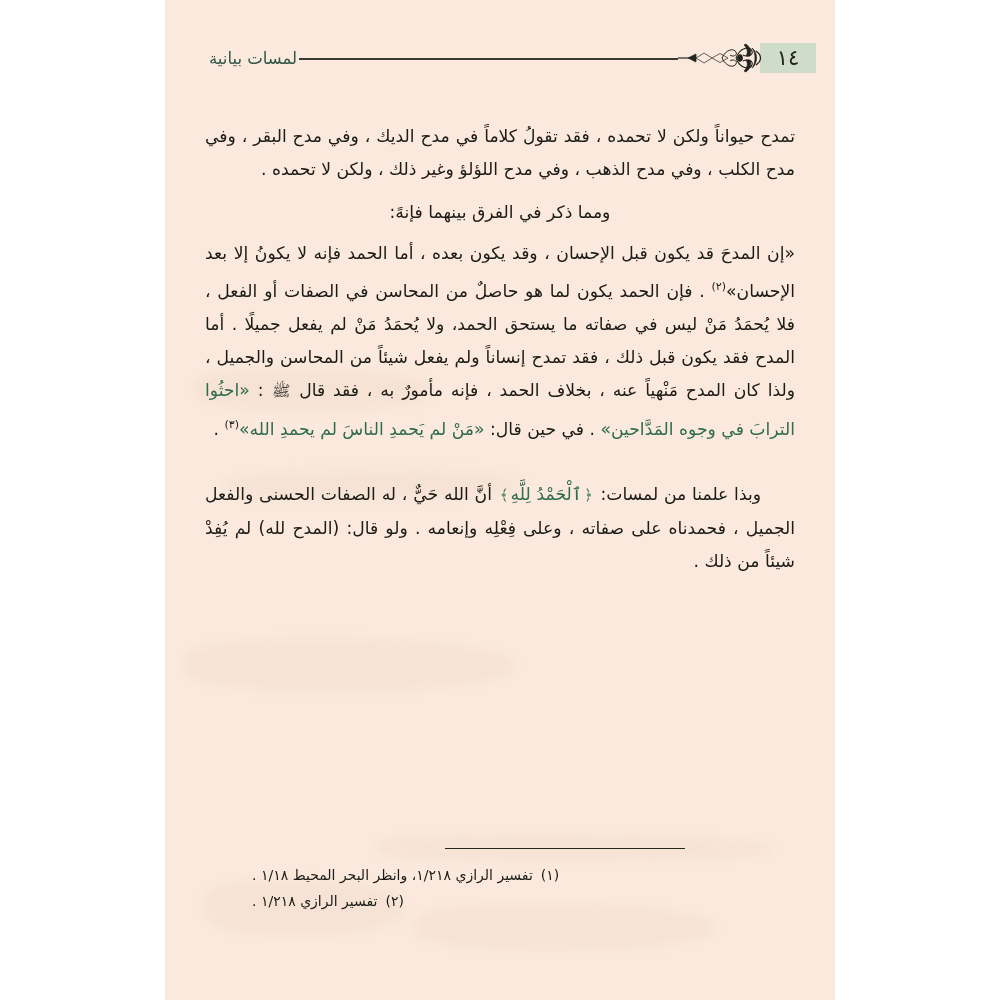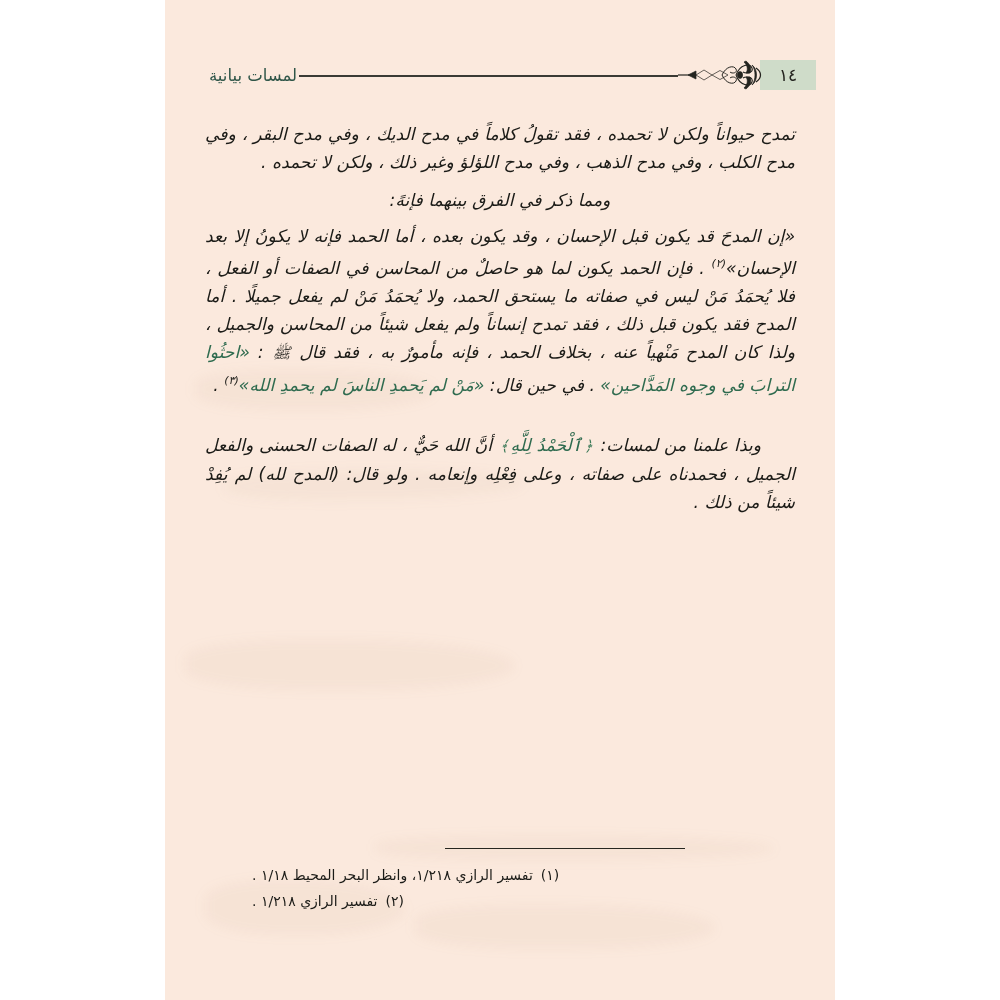--- a/index.html
+++ b/index.html
@@ -44,21 +44,21 @@
   .b3 { left: 20px;  top: 640px; width: 330px; height: 50px; }
   .b4 { left: 210px; top: 836px; width: 400px; height: 24px; }
   .b5 { left: 40px;  top: 880px; width: 200px; height: 55px; }
   .b6 { left: 250px; top: 905px; width: 300px; height: 44px; }
 
   
   .header {
     position: absolute;
     left: 30px;
     right: 25px;
-    top: 58px;
+    top: 41px;
     height: 34px;
     display: flex;
     flex-direction: row-reverse;
     align-items: center;
   }
   .header-title {
     color: #2f5548;
     font-size: 16.5px;
     letter-spacing: 0.5px;
     white-space: nowrap;
@@ -83,37 +83,36 @@
   .page-number-box {
     flex: 0 0 auto;
     min-width: 56px;
     height: 30px;
     background: #cfdcc9;
     border-radius: 0;
     display: flex;
     align-items: center;
     justify-content: center;
     color: #24241f;
-    font-size: 17px;
+    font-size: 21px;
     letter-spacing: 1px;
     margin-right: -6px;
   }
 
   
   .body {
     position: absolute;
     right: 40px;
     left: 40px;
     top: 120px;
     color: #1b1b17;
     font-size: 17.2px;
-    line-height: 28px;
+    line-height: 33px;
     text-align: justify;
     text-justify: inter-word;
-    font-style: italic;
   }
 
   .para {
     margin: 0 0 10px 0;
     text-align: justify;
   }
   .para.indent { text-indent: 34px; }
   .para.tight { margin-bottom: 19px; }
 
   .lead-line {

